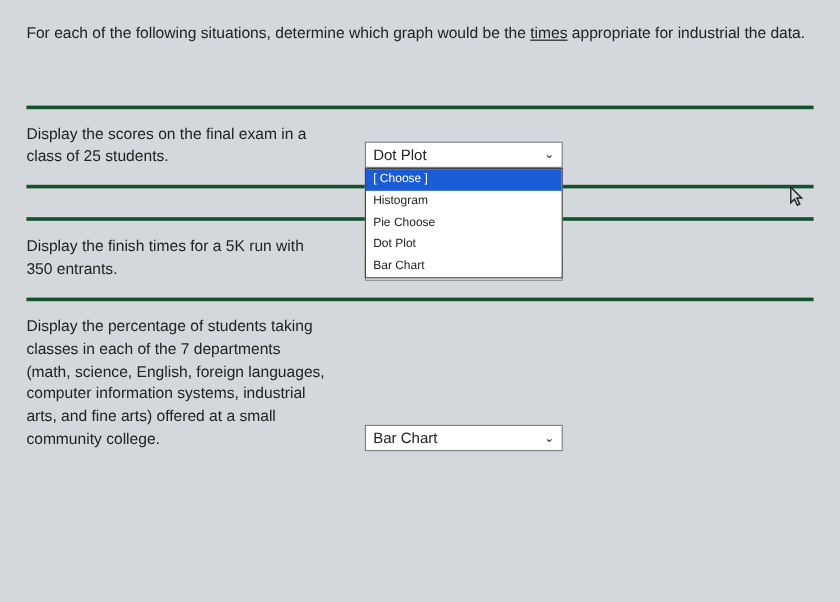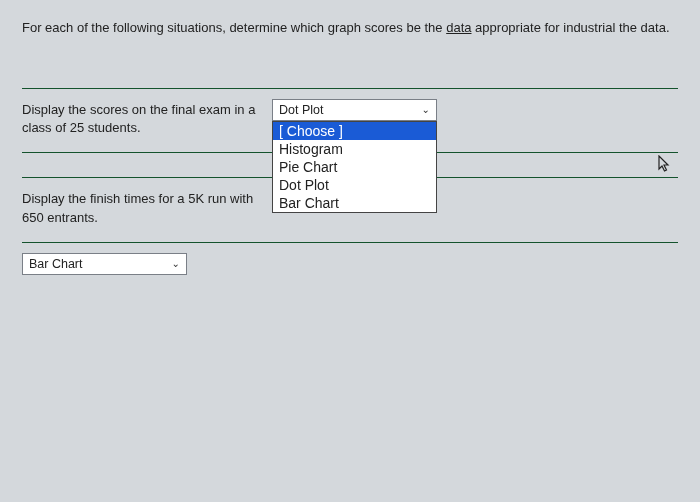--- a/index.html
+++ b/index.html
@@ -19,23 +19,24 @@
     }
     .instructions {
       line-height: 1.5;
       margin-bottom: 50px;
     }
     .underline {
       text-decoration: underline;
     }
     .question-block {
       display: flex;
-      gap: 0;
+      gap: 32px;
       padding: 10px 0 14px 0;
-      border-top: 1px solid #14532d;
+      border-top: 3px solid #14532d;
+      align-items: flex-end;
     }
     .question-block:last-child {
       border-bottom: 1px solid #b5bac0;
     }
     .prompt {
       width: 250px;
       line-height: 1.45;
       padding-top: 2px;
     }
     .control-col {
@@ -63,76 +64,77 @@
       position: absolute;
       top: 22px;
       left: 0;
       width: 165px;
       background: #fff;
       border: 1px solid #444;
       z-index: 10;
     }
     .dropdown-item {
       padding: 1px 6px;
-      font-size: 14px;
+      font-size: 10px;
       line-height: 16px;
       cursor: pointer;
     }
     .dropdown-item.highlight {
       background: #1a5bd6;
       color: #fff;
     }
     .cursor {
       position: absolute;
       top: 155px;
       right: 28px;
       font-size: 16px;
       color: #222;
       pointer-events: none;
     }
   </style>
 </head>
 <body>
 
 <div class="instructions">
-  <span>For each of the following situations, determine which graph scores be the </span><span class="underline">data</span><span> appropriate for industrial the data.</span>
+  <span>For each of the following situations, determine which graph would be the </span><span class="underline">times</span><span> appropriate for industrial the data.</span>
 </div>
 
 <div class="question-block">
   <div class="prompt">Display the scores on the final exam in a class of 25 students.</div>
   <div class="control-col">
     <div class="select">
       <span>Dot Plot</span>
       <span class="chev">⌄</span>
     </div>
     <div class="dropdown-list">
       <div class="dropdown-item highlight">[ Choose ]</div>
       <div class="dropdown-item">Histogram</div>
-      <div class="dropdown-item">Pie Chart</div>
+      <div class="dropdown-item">Pie Choose</div>
       <div class="dropdown-item">Dot Plot</div>
       <div class="dropdown-item">Bar Chart</div>
     </div>
   </div>
 </div>
 
 <div class="question-block">
   <div class="control-col"></div>
 </div>
 
 <div class="question-block">
-  <div class="prompt">Display the finish times for a 5K run with 650 entrants.</div>
+  <div class="prompt">Display the finish times for a 5K run with 350 entrants.</div>
   <div class="control-col">
     <div class="select">
       <span>Histogram</span>
       <span class="chev">⌄</span>
     </div>
   </div>
 </div>
 
 <div class="question-block">
+  <div class="prompt">Display the percentage of students taking classes in each of the 7 departments (math, science, English, foreign languages, computer information systems, industrial arts, and fine arts) offered at a small community college.</div>
   <div class="control-col">
     <div class="select">
       <span>Bar Chart</span>
       <span class="chev">⌄</span>
     </div>
   </div>
 </div>
 
 <div class="cursor">
   <svg width="14" height="18" viewBox="0 0 14 18">

